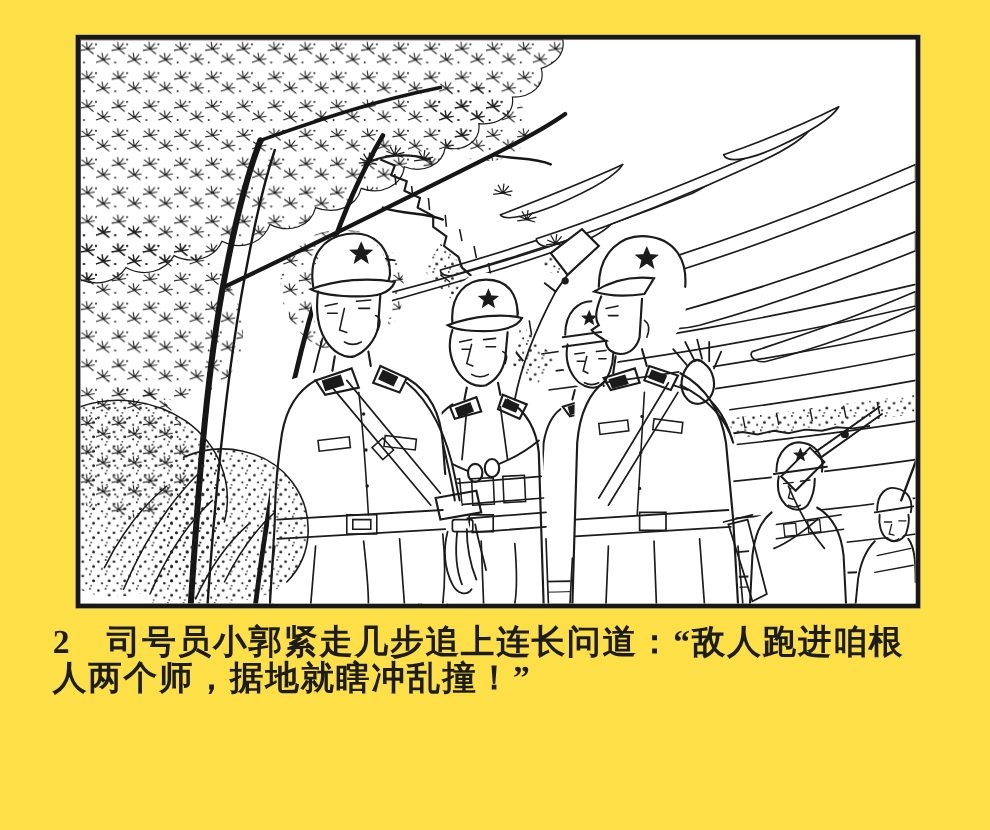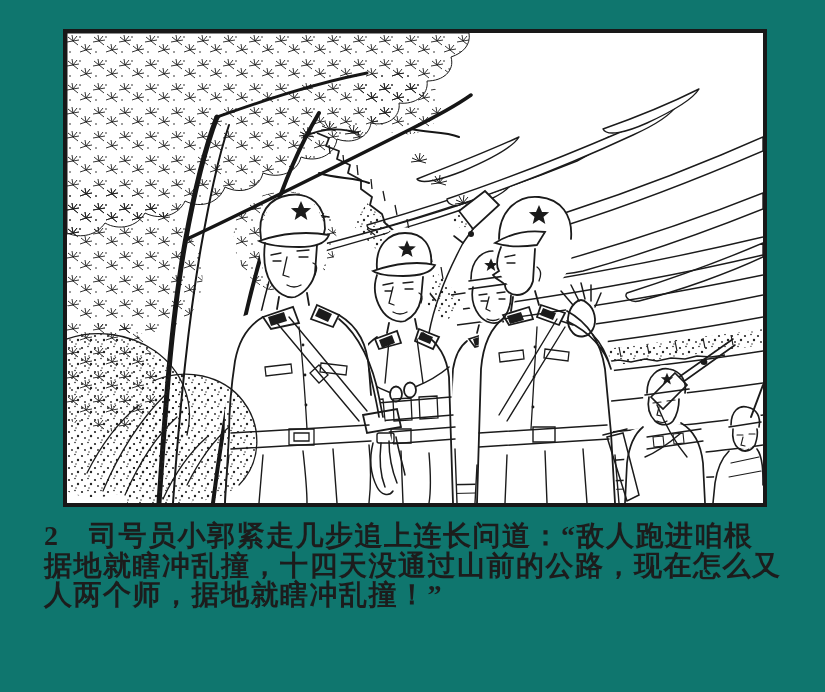--- a/index.html
+++ b/index.html
@@ -1,18 +1,18 @@
 <!DOCTYPE html>
 <html><head>
 <meta charset="utf-8">
 <style>
   html,body{margin:0;padding:0;}
   .page{
     position:relative;width:825px;height:692px;
-    background:#0f766e;overflow:hidden;
+    background:#fde047;overflow:hidden;
     font-family:"Liberation Serif","DejaVu Serif",serif;
   }
   .panel-frame{
     position:absolute;left:63px;top:29px;width:704px;height:478px;
     border:4px solid #181818;background:#ffffff;box-sizing:border-box;
   }
   .panel-frame svg{display:block;width:100%;height:100%;}
   .caption{
     position:absolute;left:44px;top:521px;width:768px;
     color:#1c1c1c;font-size:28px;line-height:29.5px;letter-spacing:1.5px;
@@ -260,17 +260,16 @@
           <path d="M0,306 C28,296 62,300 88,318 M88,318 C116,338 128,370 120,402"></path>
           <path d="M86,348 C118,334 156,342 176,368 C196,394 194,430 172,452"></path>
           <path d="M36,458 C52,420 72,388 98,362 M58,462 C72,430 88,404 110,384 M20,440 C34,412 50,390 72,372 M120,452 C132,428 146,408 162,394 M96,466 C108,440 122,420 140,404"></path>
         </g>
       </g>
     </svg>
   </div>
 
   <div class="caption">
     <div class="cap-line">2　司号员小郭紧走几步追上连长问道：“敌人跑进咱根</div>
-    <div class="cap-line">据地就瞎冲乱撞，十四天没通过山前的公路，现在怎么又</div>
     <div class="cap-line">人两个师，据地就瞎冲乱撞！”</div>
   </div>
 
 </div>
 
 </body></html>

